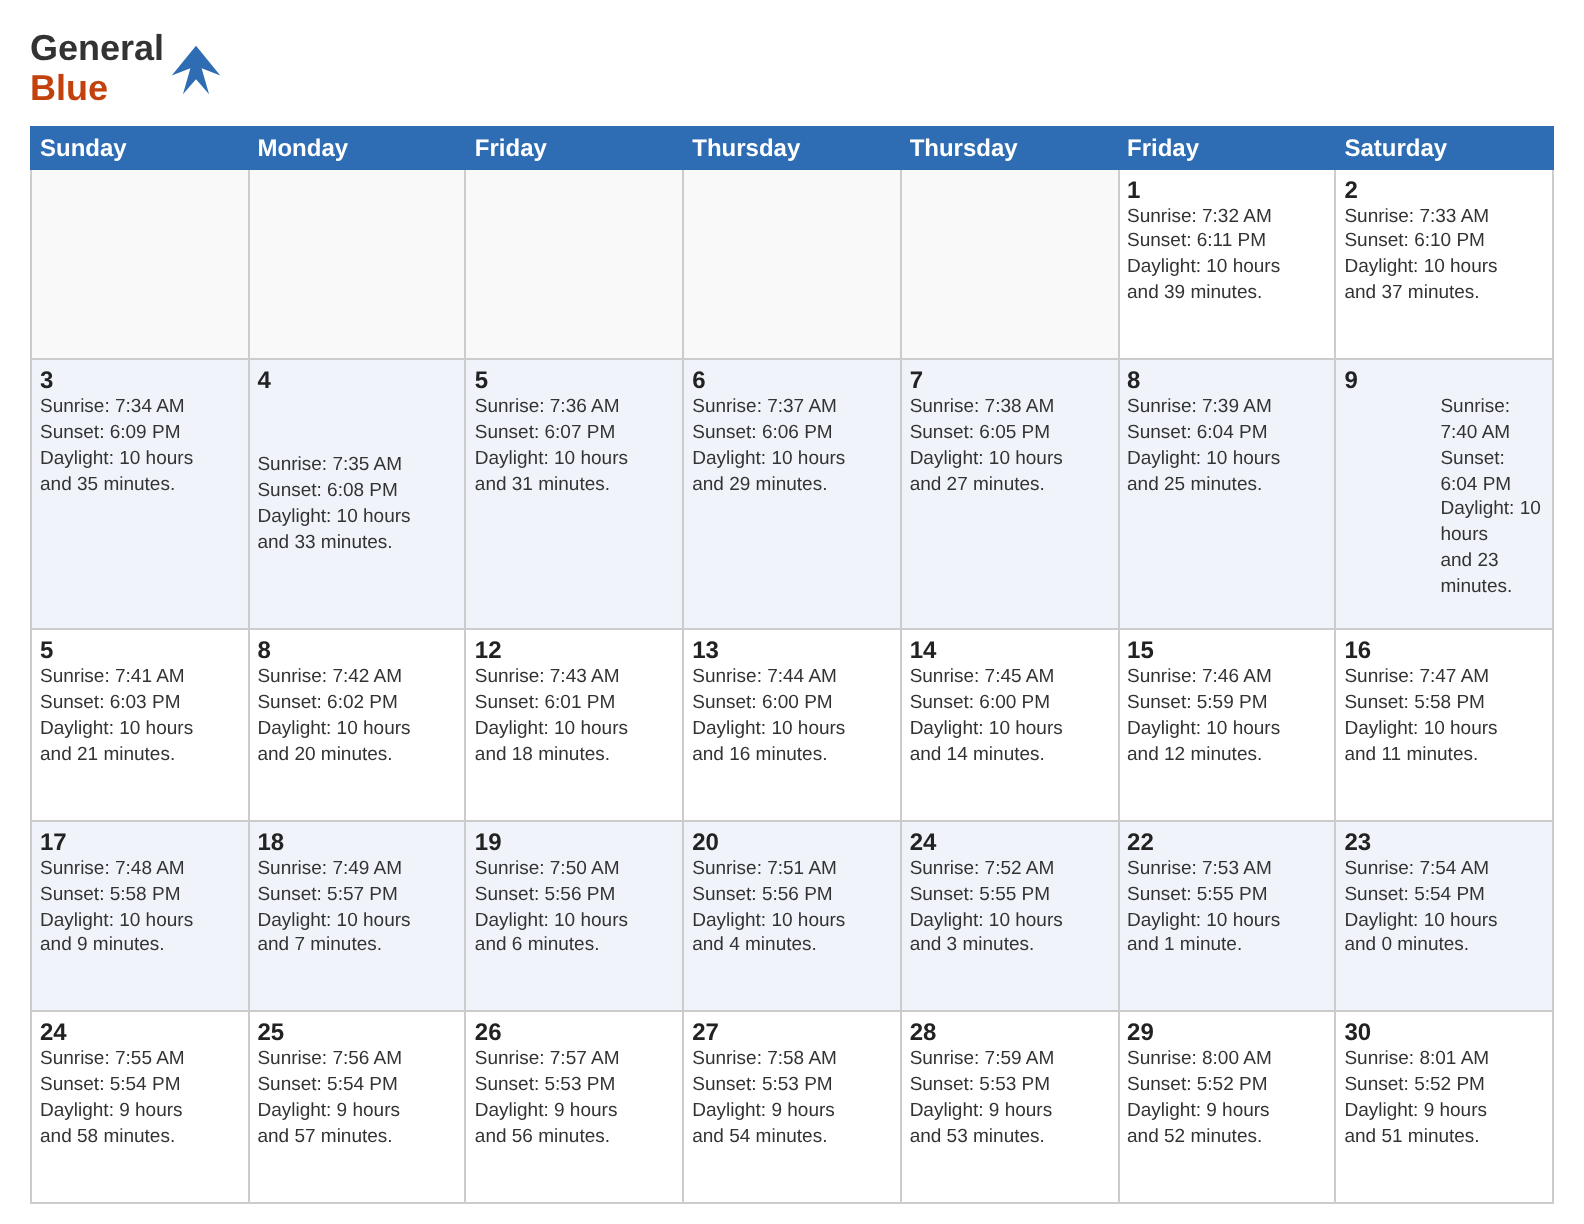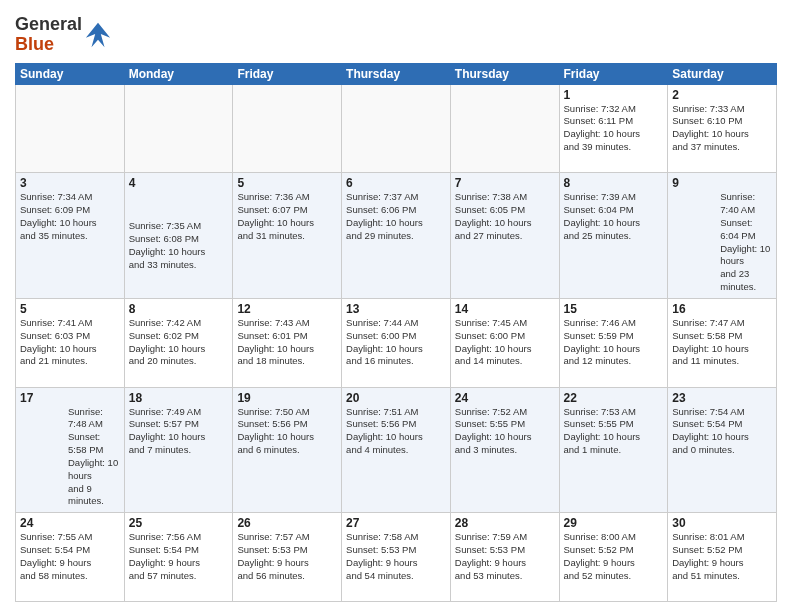--- a/index.html
+++ b/index.html
@@ -250,21 +250,21 @@
             <span class="day-num">16</span>
             <div class="day-detail" style="white-space: pre-line;">Sunrise: 7:47 AM
 Sunset: 5:58 PM
 Daylight: 10 hours
 and 11 minutes.</div>
           </td>
         </tr>
         <tr>
           <td class="alt-row">
             <span class="day-num">17</span>
-            <div class="day-detail" style="white-space: pre-line; margin-left: 48px;">Sunrise: 7:48 AM
+            <div class="day-detail" style="white-space: pre-line;">Sunrise: 7:48 AM
 Sunset: 5:58 PM
 Daylight: 10 hours
 and 9 minutes.</div>
           </td>
           <td class="alt-row">
             <span class="day-num">18</span>
             <div class="day-detail" style="white-space: pre-line;">Sunrise: 7:49 AM
 Sunset: 5:57 PM
 Daylight: 10 hours
 and 7 minutes.</div>

